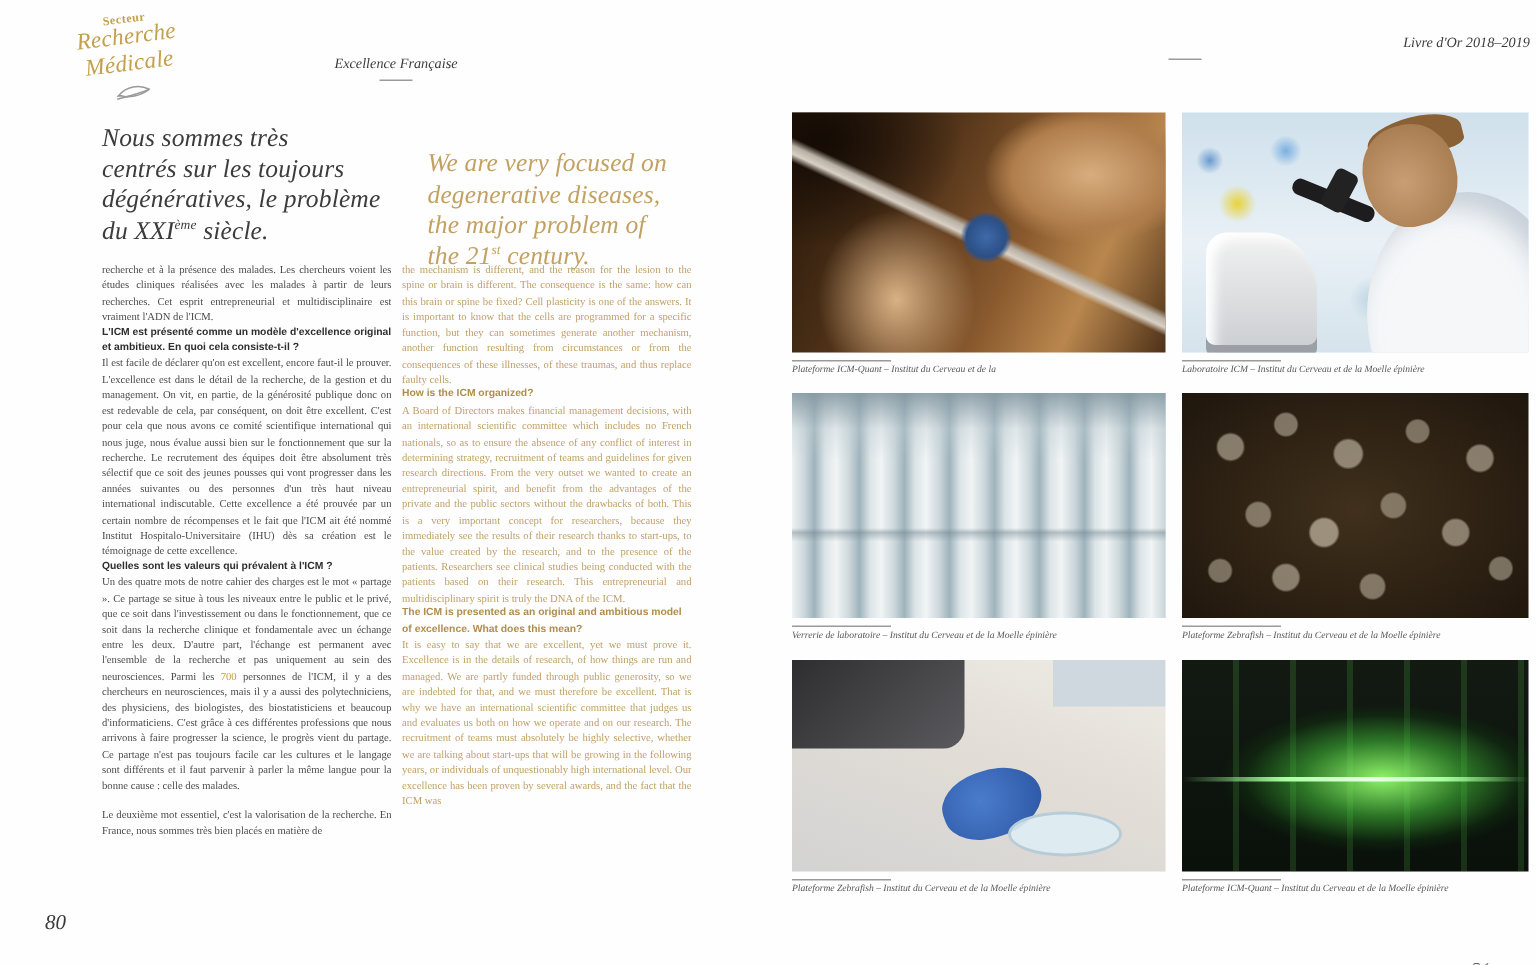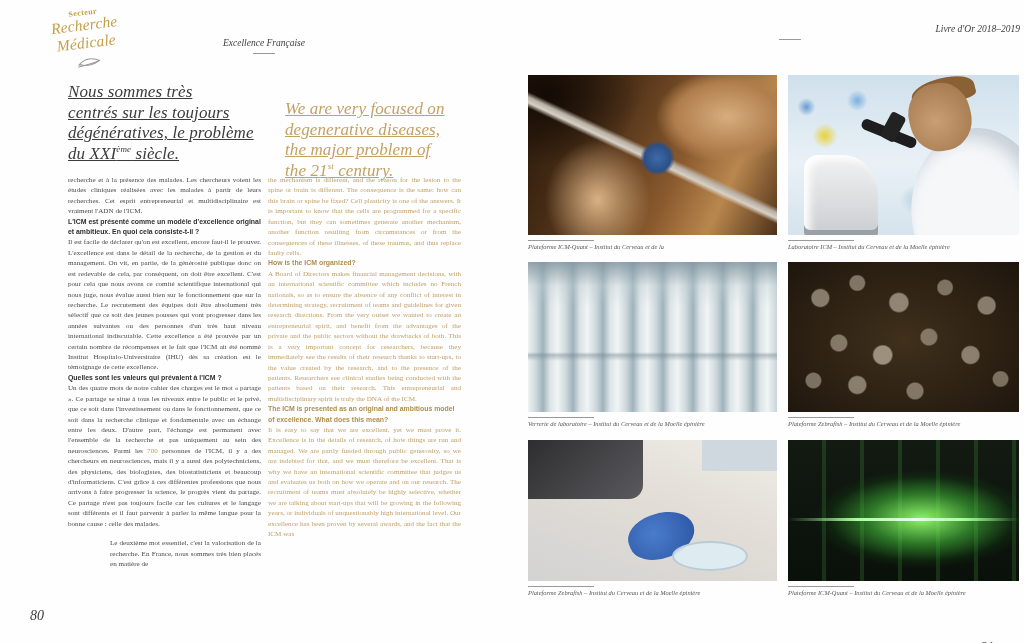--- a/index.html
+++ b/index.html
@@ -14,31 +14,31 @@
   .sector-name{display:block;font-style:italic;font-size:15.5px;letter-spacing:.2px;margin-top:-1px;}
   .sector-orn{margin-top:2px;}
   .center-title{position:absolute;left:0;top:16px;width:528px;text-align:center;
                 font-style:italic;font-size:9.5px;color:#3c3c3c;margin-top:22px;}
   .right-title{position:absolute;left:560px;top:24px;width:460px;text-align:right;
                font-style:italic;font-size:9.5px;color:#3c3c3c;}
   .title-rule{width:22px;border-top:1.5px solid #9a9a9a;margin:5px auto 0;}
 
   
   .quote{position:absolute;top:82px;font-style:italic;font-size:17px;line-height:1.22;
-         letter-spacing:.1px;text-decoration:underline;}
+         letter-spacing:.1px;}
   .quote-fr{left:68px;width:200px;color:#3c3c3c;}
   .quote-en{left:268px;width:200px;color:#c2a162;}
   .quote sup{font-size:9px;}
 
   .col{position:absolute;top:175px;width:193px;height:447px;overflow:hidden;
        text-align:justify;font-size:7.1px;line-height:1.47;}
   .col-fr{left:68px;color:#4a4a4a;}
   .col-en{left:268px;color:#bf9f66;}
   .col p{margin:0 0 0 0;}
-  .col p.sp{margin-top:9px;margin-left:42px;}
+  .col p.sp{margin-top:9px;}
   .qhead{font-family:"Liberation Sans",sans-serif;font-weight:bold;font-size:6.9px;
          line-height:1.5;text-align:left;margin:8px 0 8px;}
   .col-fr .qhead{color:#2e2e2e;}
   .col-en .qhead{color:#b08d4d;}
   .hl{color:#c3a04b;}
 
   .pagenum{position:absolute;font-style:italic;font-size:14px;color:#3a3a3a;}
   .pagenum-left{left:30px;top:608px;}
   .pagenum-right{left:980px;top:640px;}
 

